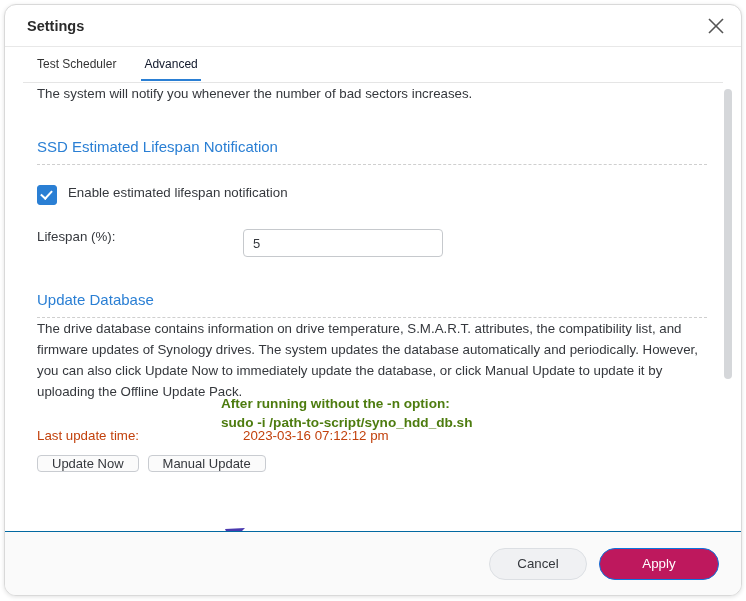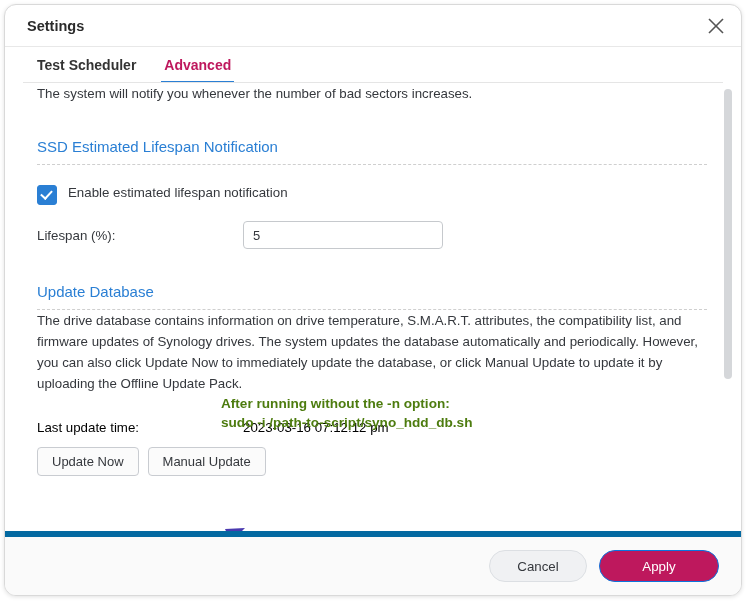--- a/index.html
+++ b/index.html
@@ -53,29 +53,29 @@
   .tabs {
     position: relative;
     height: 36px;
     padding: 10px 0 0 32px;
     box-sizing: border-box;
     display: flex;
     align-items: flex-start;
     gap: 28px;
   }
   .tab {
-    font-size: 14px;
-    font-weight: bold;
+    font-size: 12px;
+    font-weight: normal;
     color: #333;
     padding-bottom: 10px;
     cursor: pointer;
     position: relative;
   }
   .tab.active {
-    color: #be185d;
+    color: #0f172a;
   }
   .tab.active:after {
     content: "";
     position: absolute;
     left: -3px;
     right: -3px;
     bottom: 0;
     height: 2px;
     background: #2a7fd4;
   }
@@ -145,23 +145,23 @@
     border: solid #fff;
     border-width: 0 2px 2px 0;
     transform: rotate(43deg);
   }
   .check-label {
     font-size: 13.3px;
     color: #35383d;
   }
 
   .field-row {
-    margin-top: 16px;
-    display: flex;
-    align-items: center;
+    margin-top: 24px;
+    display: flex;
+    align-items: flex-start;
   }
   .field-label {
     font-size: 13.3px;
     color: #35383d;
     width: 206px;
   }
   .text-input {
     width: 200px;
     height: 28px;
     border: 1px solid #c6c9cd;
@@ -172,31 +172,31 @@
     box-sizing: border-box;
     font-family: "Liberation Sans", sans-serif;
     background: #fff;
   }
 
   .last-update-row {
     margin-top: 26px;
     display: flex;
     align-items: center;
     font-size: 13.3px;
-    color: #000000;
+    color: #c2410c;
   }
   .last-update-label { width: 206px; }
 
   .btn-row {
     margin-top: 12px;
     display: flex;
     gap: 9px;
   }
   .gbtn {
-    height: 29px;
+    height: 17px;
     min-width: 100px;
     padding: 0 14px;
     border: 1px solid #c9ccd1;
     border-radius: 4px;
     background: #fbfbfb;
     font-size: 13px;
     color: #35383d;
     cursor: pointer;
     font-family: "Liberation Sans", sans-serif;
   }
@@ -236,21 +236,21 @@
     border-radius: 4px;
     cursor: pointer;
   }
 
   .footer {
     position: absolute;
     left: 0;
     right: 0;
     bottom: 0;
     height: 64px;
-    border-top: 6px solid #0369a1;
+    border-top: 1px solid #0369a1;
     background: #fafafa;
     display: flex;
     align-items: center;
     justify-content: flex-end;
     padding-right: 22px;
     box-sizing: border-box;
     gap: 12px;
   }
   .btn-cancel {
     width: 98px;

